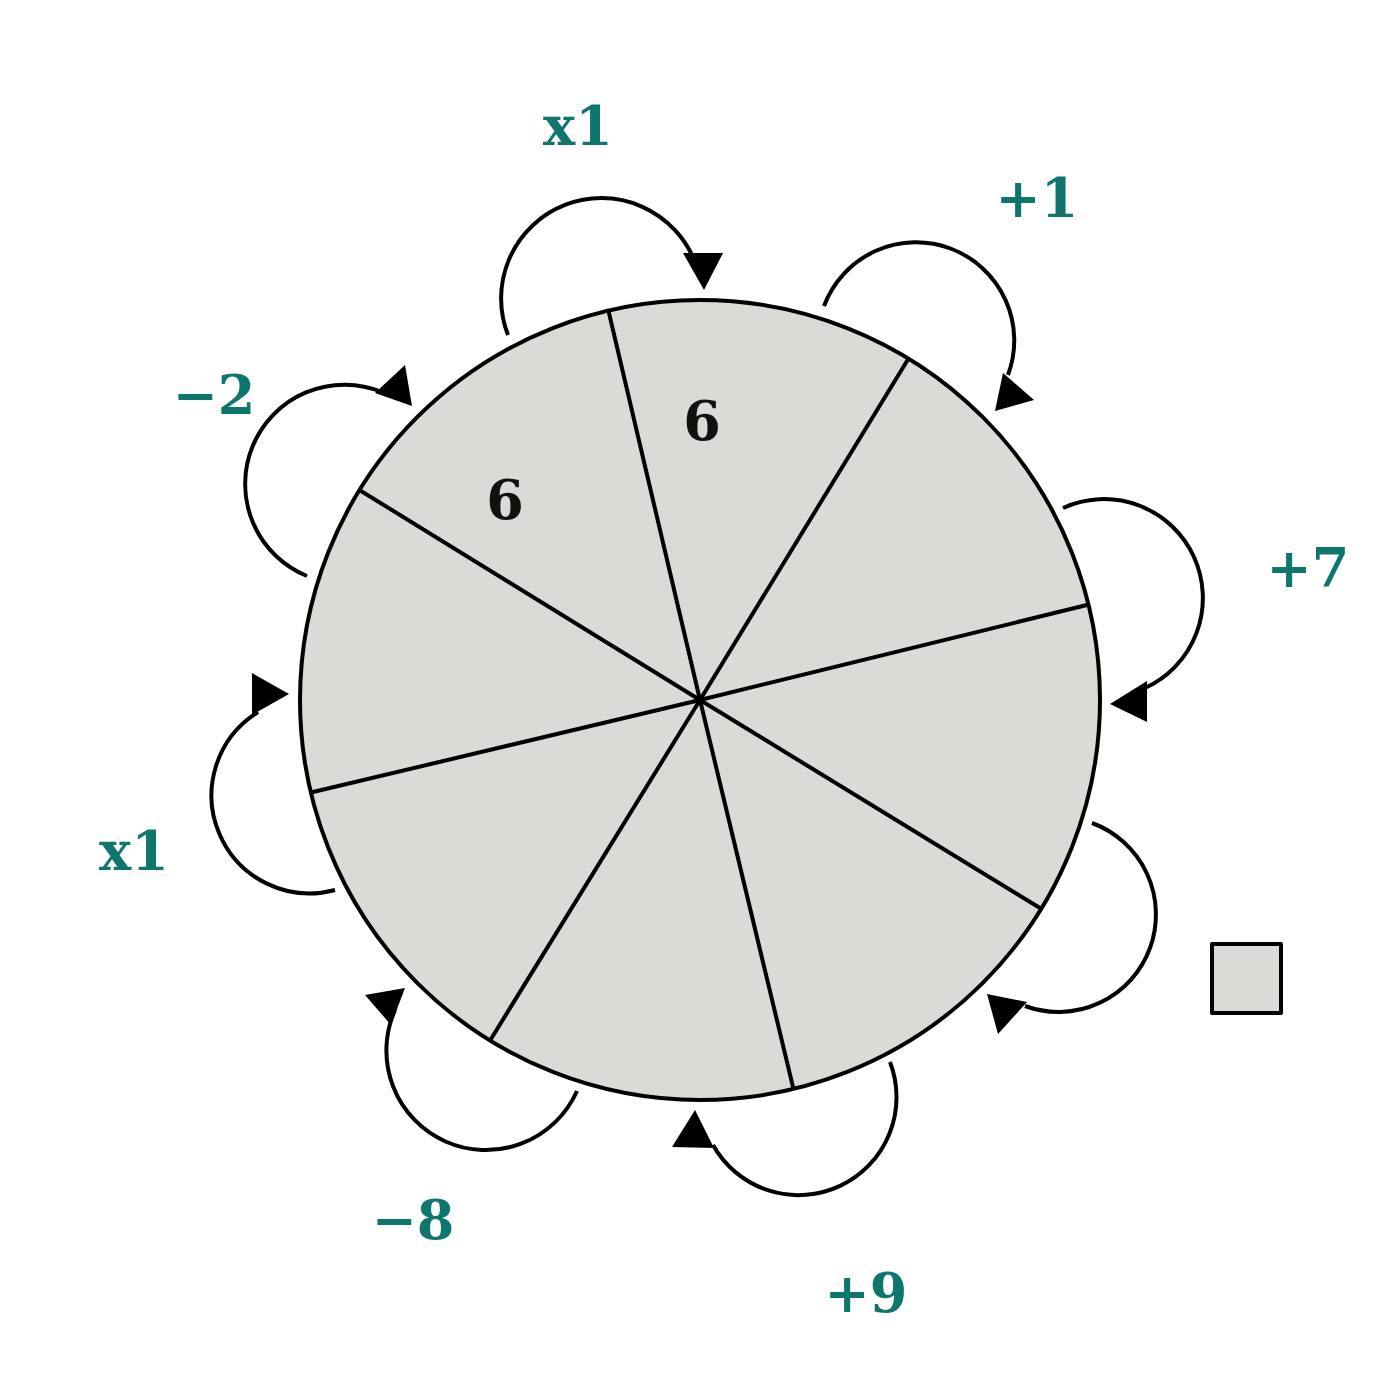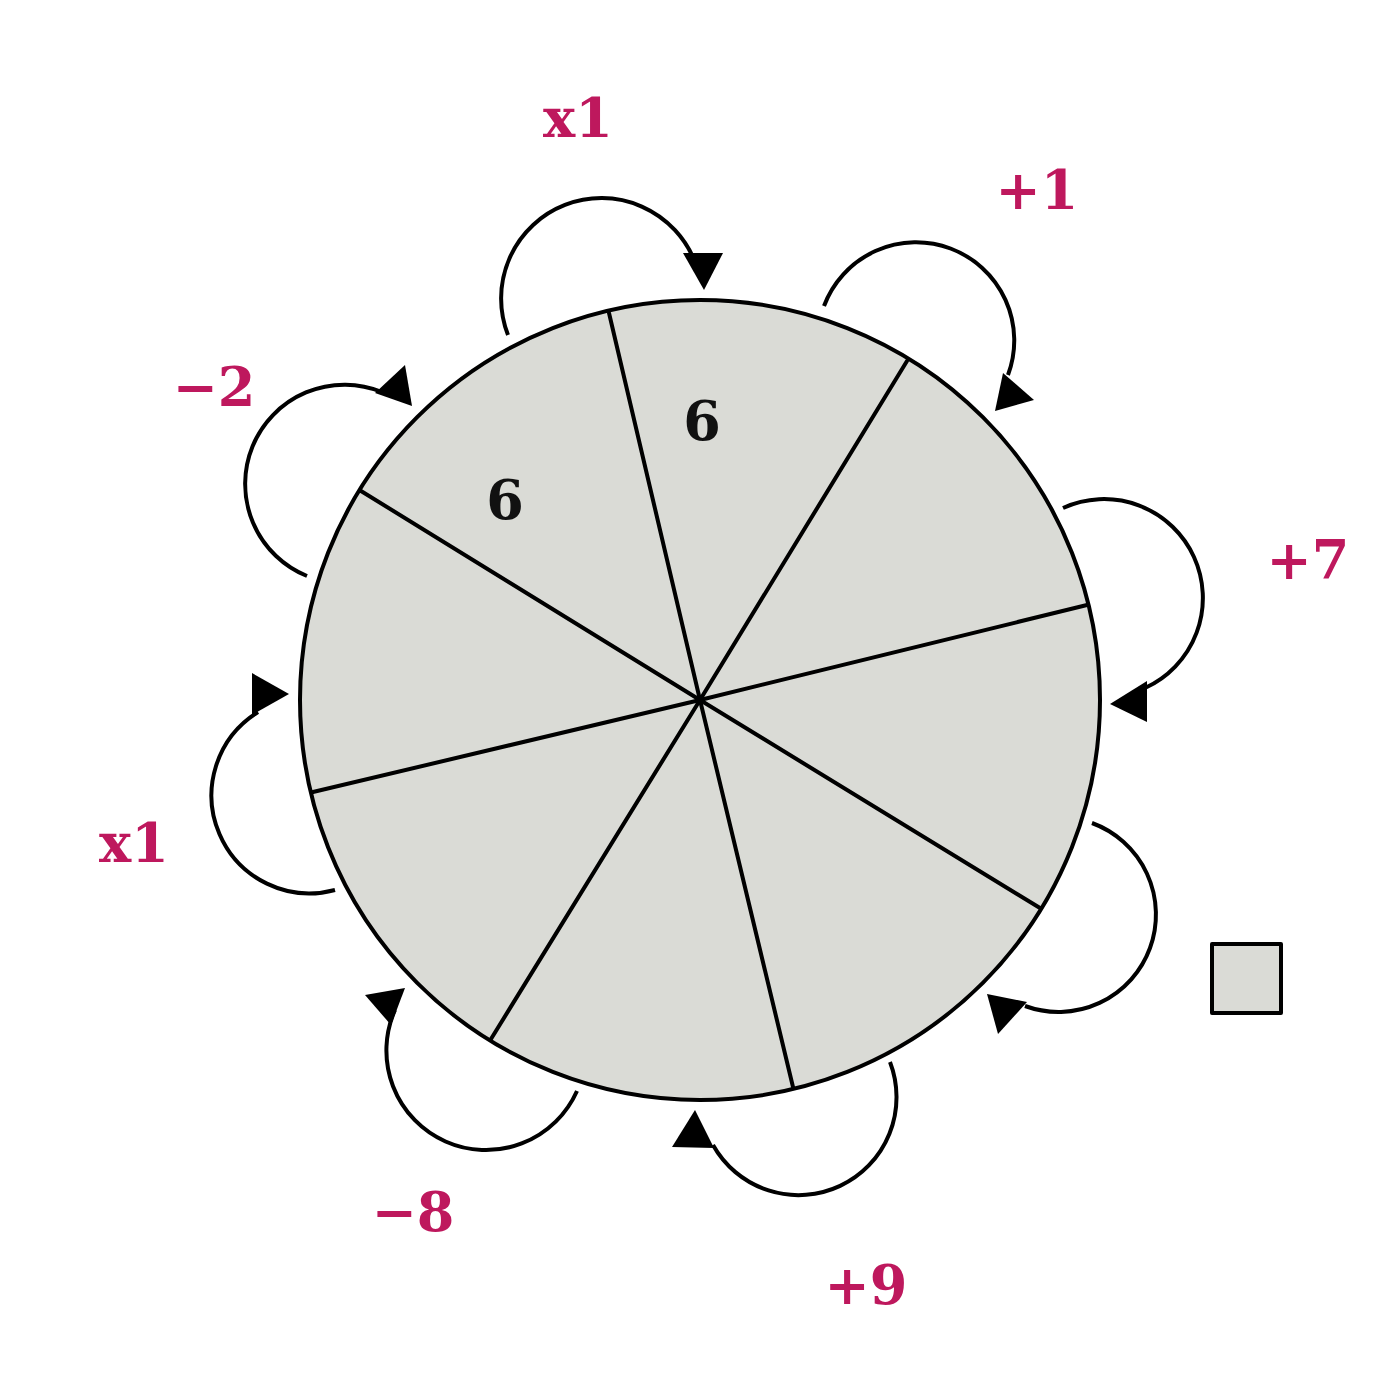--- a/index.html
+++ b/index.html
@@ -3,24 +3,25 @@
   <meta charset="utf-8">
   <style>
     html, body { margin: 0; padding: 0; background: #ffffff; }
     body { width: 1400px; height: 1400px; position: relative; overflow: hidden; }
     #diagram { position: absolute; left: 0; top: 0; width: 1400px; height: 1400px; }
     .label {
       position: absolute;
       font-family: "DejaVu Serif", "Liberation Serif", serif;
       font-size: 54px;
       font-weight: bold;
-      color: #be185d;
+      color: #0f766e;
       line-height: 1;
       transform: translate(-50%, -50%);
       white-space: nowrap;
+      margin-top: 8px;
     }
     .sector-value {
       position: absolute;
       font-family: "DejaVu Serif", "Liberation Serif", serif;
       font-size: 54px;
       font-weight: bold;
       color: #111111;
       line-height: 1;
       transform: translate(-50%, -50%);
     }

